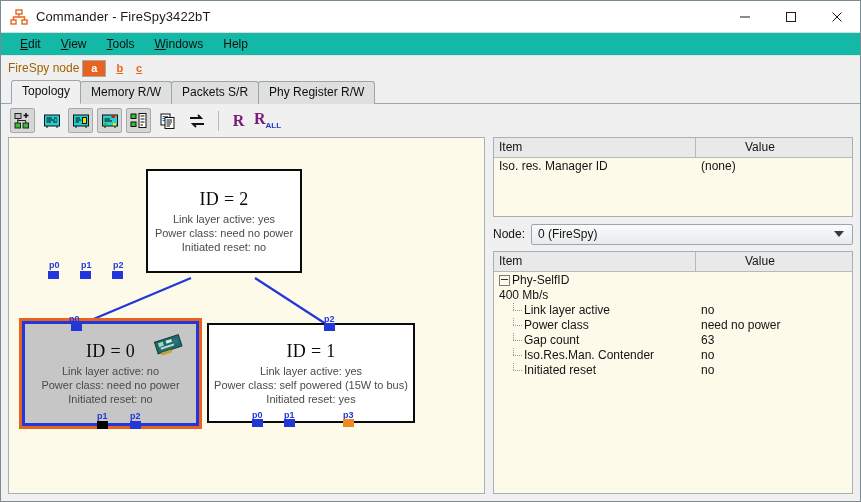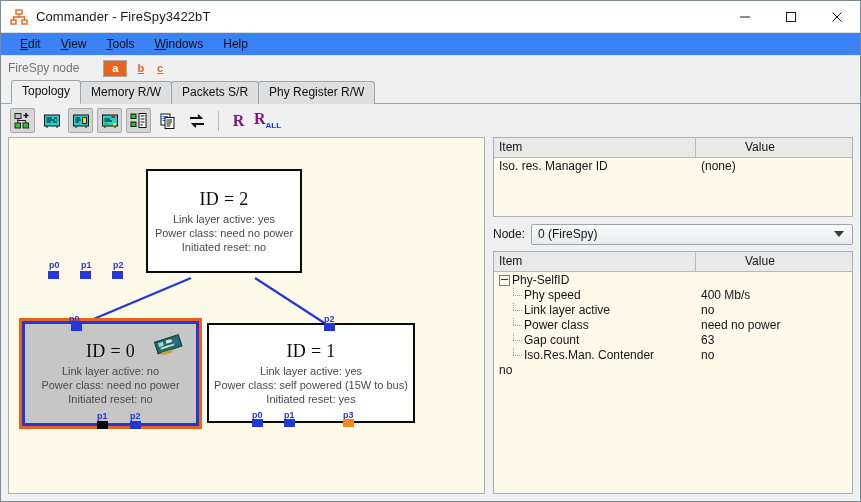--- a/index.html
+++ b/index.html
@@ -63,21 +63,21 @@
     justify-content: center;
     background: #ffffff;
     border: none;
   }
   .win-btn svg { display: block; }
 
   
   .menubar {
     height: 22px;
     min-height: 22px;
-    background: #3b82f6;
+    background: #14b8a6;
     display: flex;
     align-items: center;
     padding-left: 10px;
     border-bottom: 1px solid #e4e4e4;
   }
   .menu-item {
     font-size: 12px;
     color: #0f0f0f;
     padding: 2px 9px 2px 9px;
     margin-right: 2px;
@@ -90,22 +90,22 @@
   .noderow {
     height: 24px;
     min-height: 24px;
     background: #f0f0f0;
     display: flex;
     align-items: center;
     padding-left: 7px;
   }
   .noderow-label {
     font-size: 12px;
-    color: #737373;
-    margin-right: 24px;
+    color: #a16207;
+    margin-right: 3px;
   }
   .node-chip {
     display: inline-flex;
     align-items: center;
     justify-content: center;
     min-width: 14px;
     height: 15px;
     padding: 0 4px;
     background: #e8641e;
     color: #ffffff;
@@ -649,25 +649,20 @@
         <div class="grid-body">
           <div class="tree-row">
             <div class="tree-left">
               <span class="tree-box"></span>
               <span class="tree-lbl">Phy-SelfID</span>
             </div>
             <div class="tree-val"></div>
           </div>
 
           <div class="tree-row">
-            <div class="tree-left">
-              <span style="width:11px;flex:0 0 auto;"></span>
-              <span class="tree-dots"></span>
-              <span class="tree-lbl">Phy speed</span>
-            </div>
             <div class="tree-val">400 Mb/s</div>
           </div>
 
           <div class="tree-row">
             <div class="tree-left">
               <span style="width:11px;flex:0 0 auto;"></span>
               <span class="tree-dots"></span>
               <span class="tree-lbl">Link layer active</span>
             </div>
             <div class="tree-val">no</div>
@@ -694,20 +689,25 @@
           <div class="tree-row">
             <div class="tree-left">
               <span style="width:11px;flex:0 0 auto;"></span>
               <span class="tree-dots"></span>
               <span class="tree-lbl">Iso.Res.Man. Contender</span>
             </div>
             <div class="tree-val">no</div>
           </div>
 
           <div class="tree-row">
+            <div class="tree-left">
+              <span style="width:11px;flex:0 0 auto;"></span>
+              <span class="tree-dots last"></span>
+              <span class="tree-lbl">Initiated reset</span>
+            </div>
             <div class="tree-val">no</div>
           </div>
         </div>
       </div>
 
     </div>
   </div>
 </div>
 
 </body></html>

